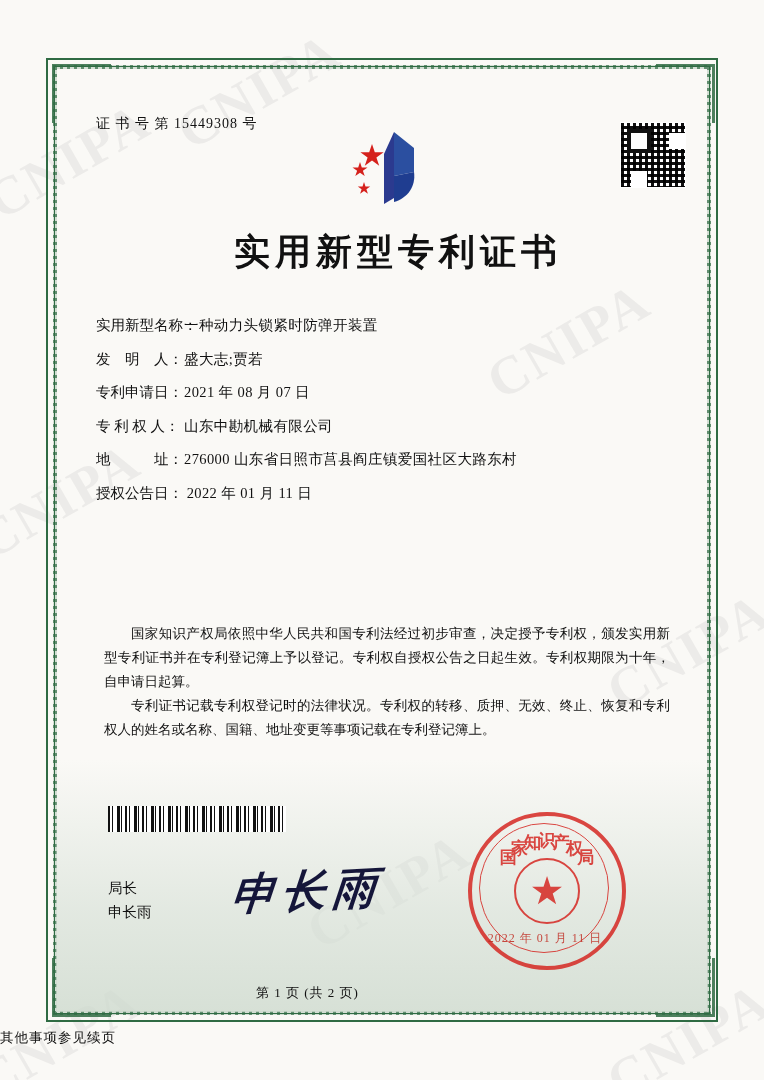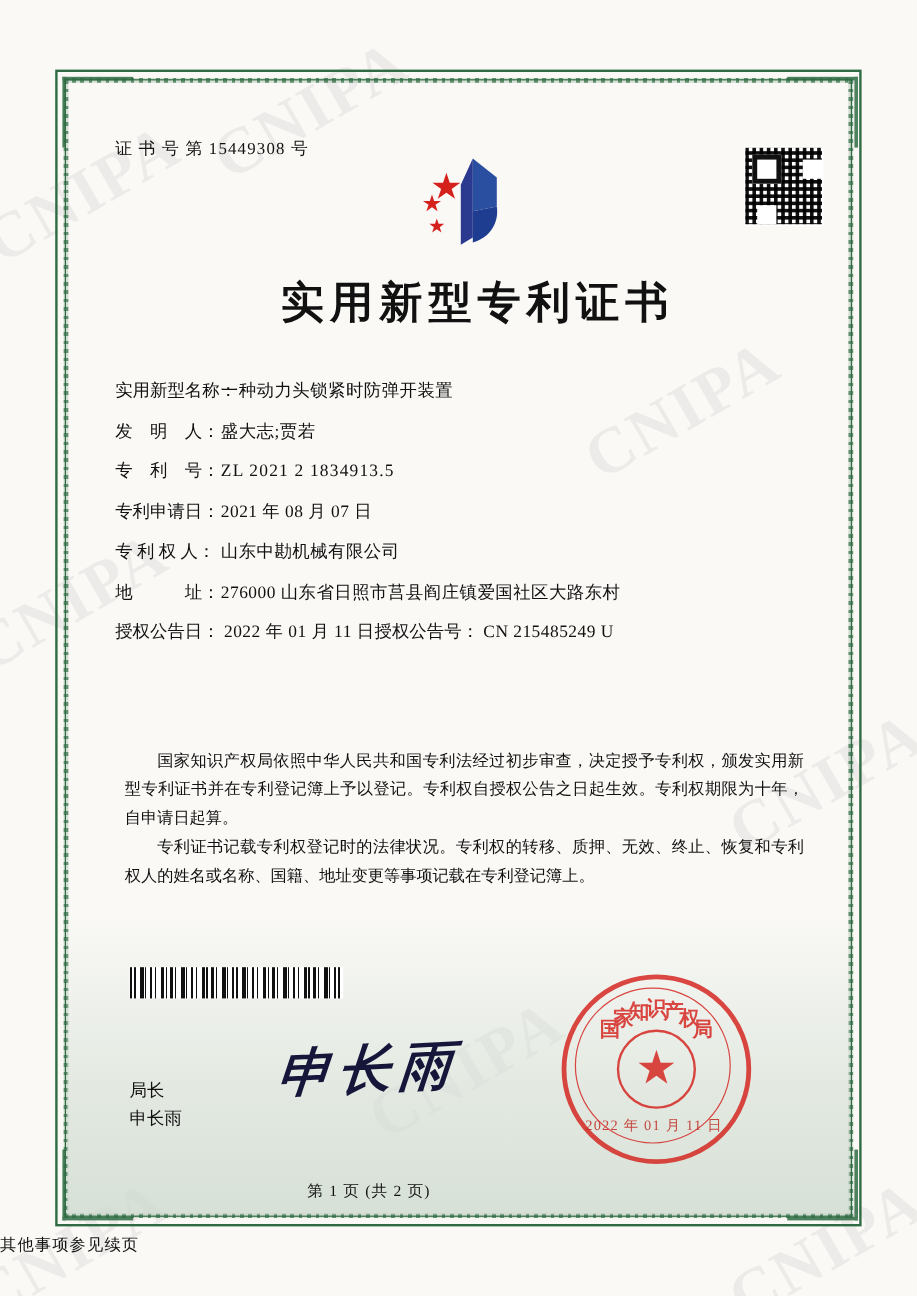--- a/index.html
+++ b/index.html
@@ -182,21 +182,20 @@
       #111 9px 12px, #fff 12px 13px, #111 13px 14px, #fff 14px 17px);
   }
 
   
   .sig-label {
     position: absolute;
     left: 108px; top: 876px;
     font-size: 14.5px;
     color: #111;
     line-height: 24px;
-    margin-top: 21px;
   }
   .sig-script {
     position: absolute;
     left: 232px; top: 862px;
     font-size: 44px;
     font-style: italic;
     font-weight: bold;
     color: #15163a;
     font-family: "Liberation Serif", "DejaVu Serif", serif;
     letter-spacing: 6px;
@@ -322,48 +321,40 @@
     <div class="field-row">
       <span class="field-label">实用新型名称：</span>
       <span class="field-value">一种动力头锁紧时防弹开装置</span>
     </div>
 
     <div class="field-row">
       <span class="field-label">发　明　人：</span>
       <span class="field-value">盛大志;贾若</span>
     </div>
 
-    <div class="field-row">
-      <span class="field-label">专　利　号：</span>
-      <span class="field-value mono">ZL 2021 2 1834913.5</span>
-    </div>
 
     <div class="field-row">
       <span class="field-label">专利申请日：</span>
       <span class="field-value">2021 年 08 月 07 日</span>
     </div>
 
     <div class="field-row">
       <span class="field-label">专 利 权 人：</span>
       <span class="field-value">山东中勘机械有限公司</span>
     </div>
 
     <div class="field-row">
       <span class="field-label">地　　　址：</span>
       <span class="field-value">276000  山东省日照市莒县阎庄镇爱国社区大路东村</span>
     </div>
 
     <div class="field-row">
       <span class="half">
         <span class="field-label">授权公告日：</span>
         <span class="field-value">2022 年 01 月 11 日</span>
-      </span>
-      <span class="half">
-        <span class="field-label">授权公告号：</span>
-        <span class="field-value">CN 215485249 U</span>
       </span>
     </div>
   </div>
 
   <div class="paras">
     <p>国家知识产权局依照中华人民共和国专利法经过初步审查，决定授予专利权，颁发实用新型专利证书并在专利登记簿上予以登记。专利权自授权公告之日起生效。专利权期限为十年，自申请日起算。</p>
     <p>专利证书记载专利权登记时的法律状况。专利权的转移、质押、无效、终止、恢复和专利权人的姓名或名称、国籍、地址变更等事项记载在专利登记簿上。</p>
   </div>
 
   <div class="barcode"></div>

